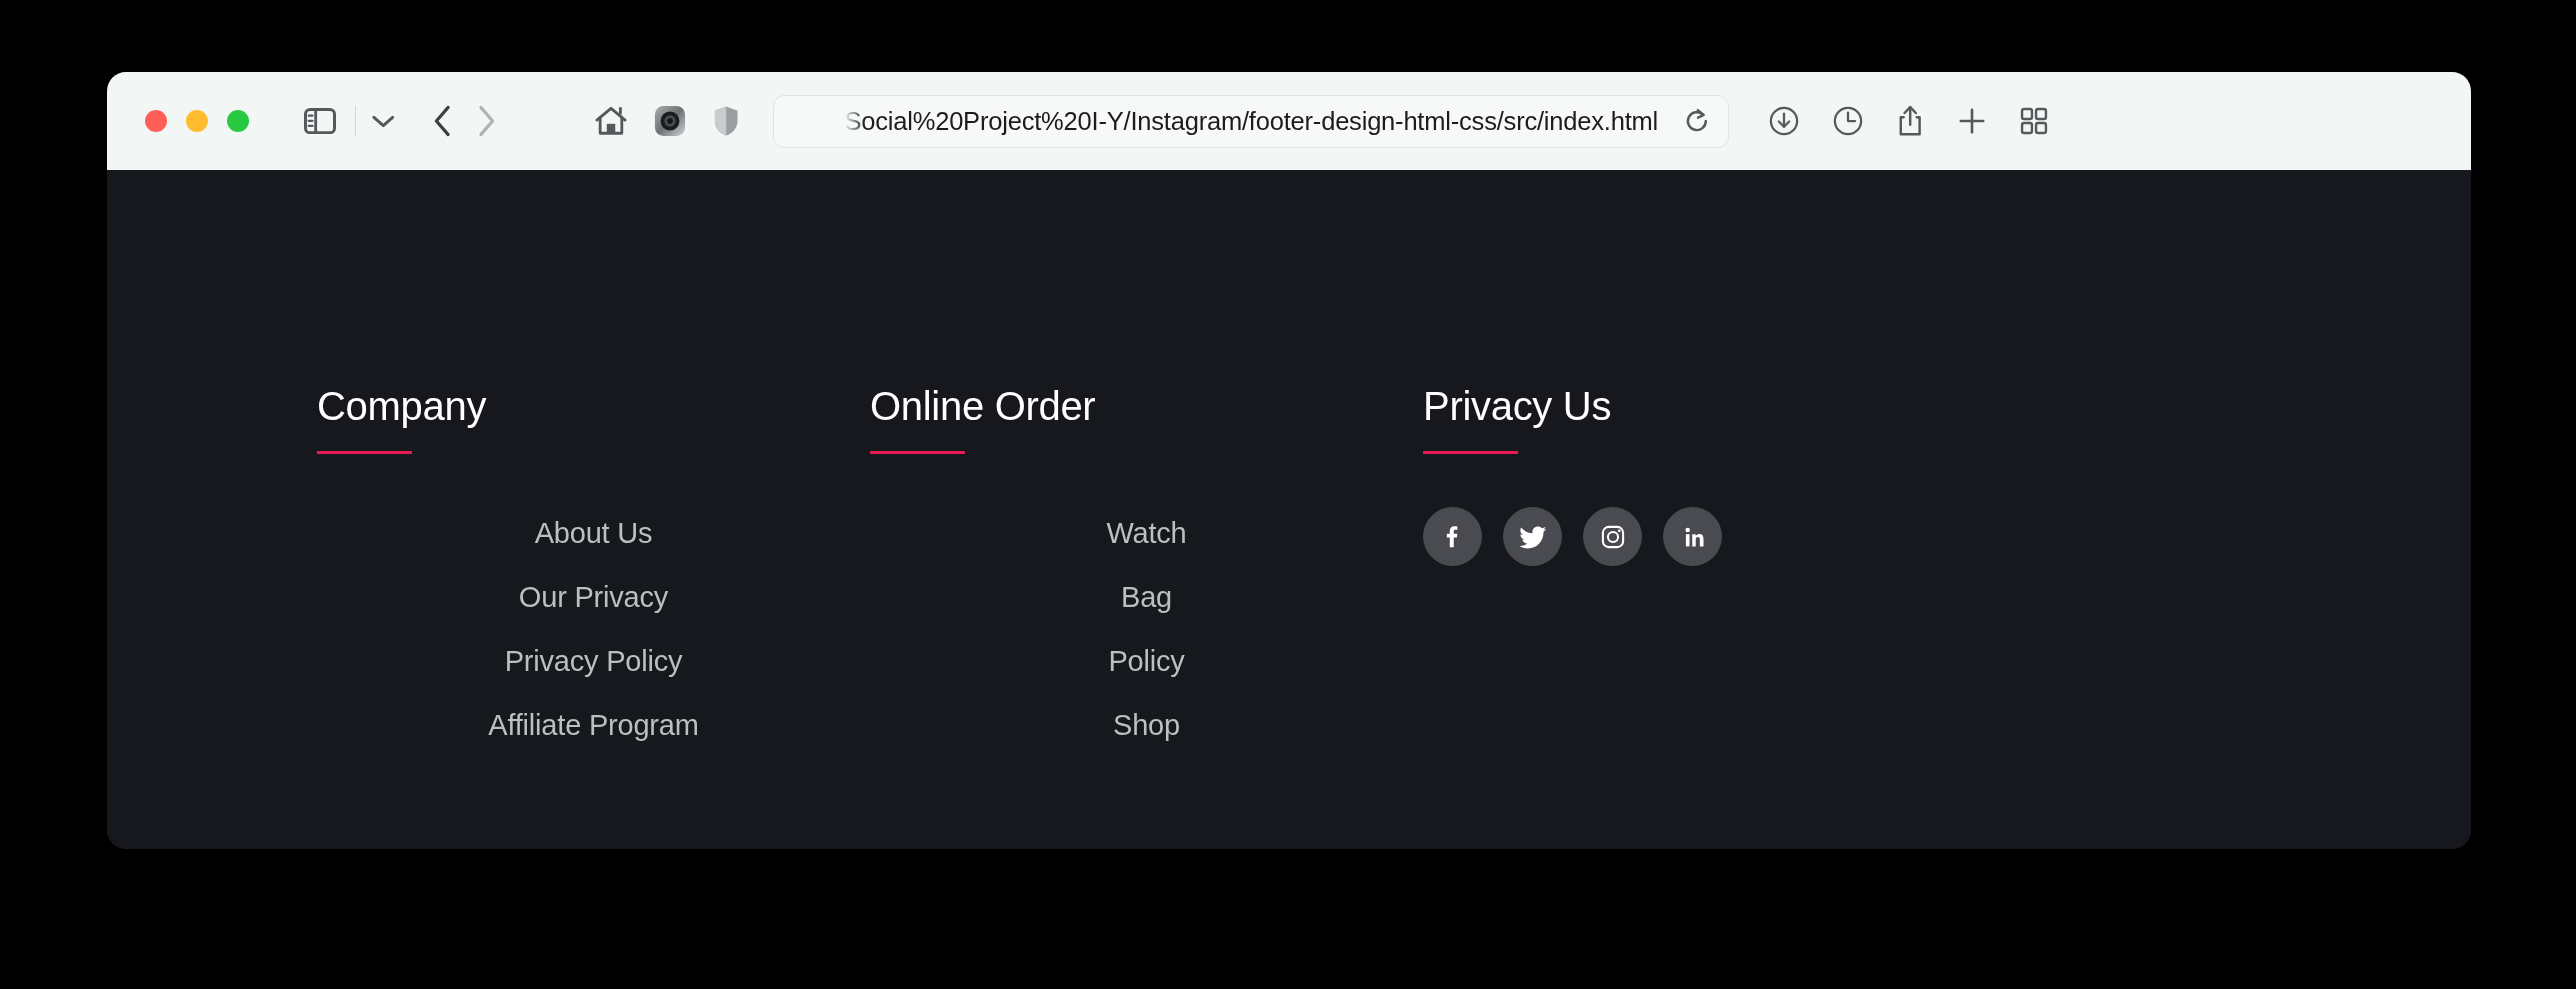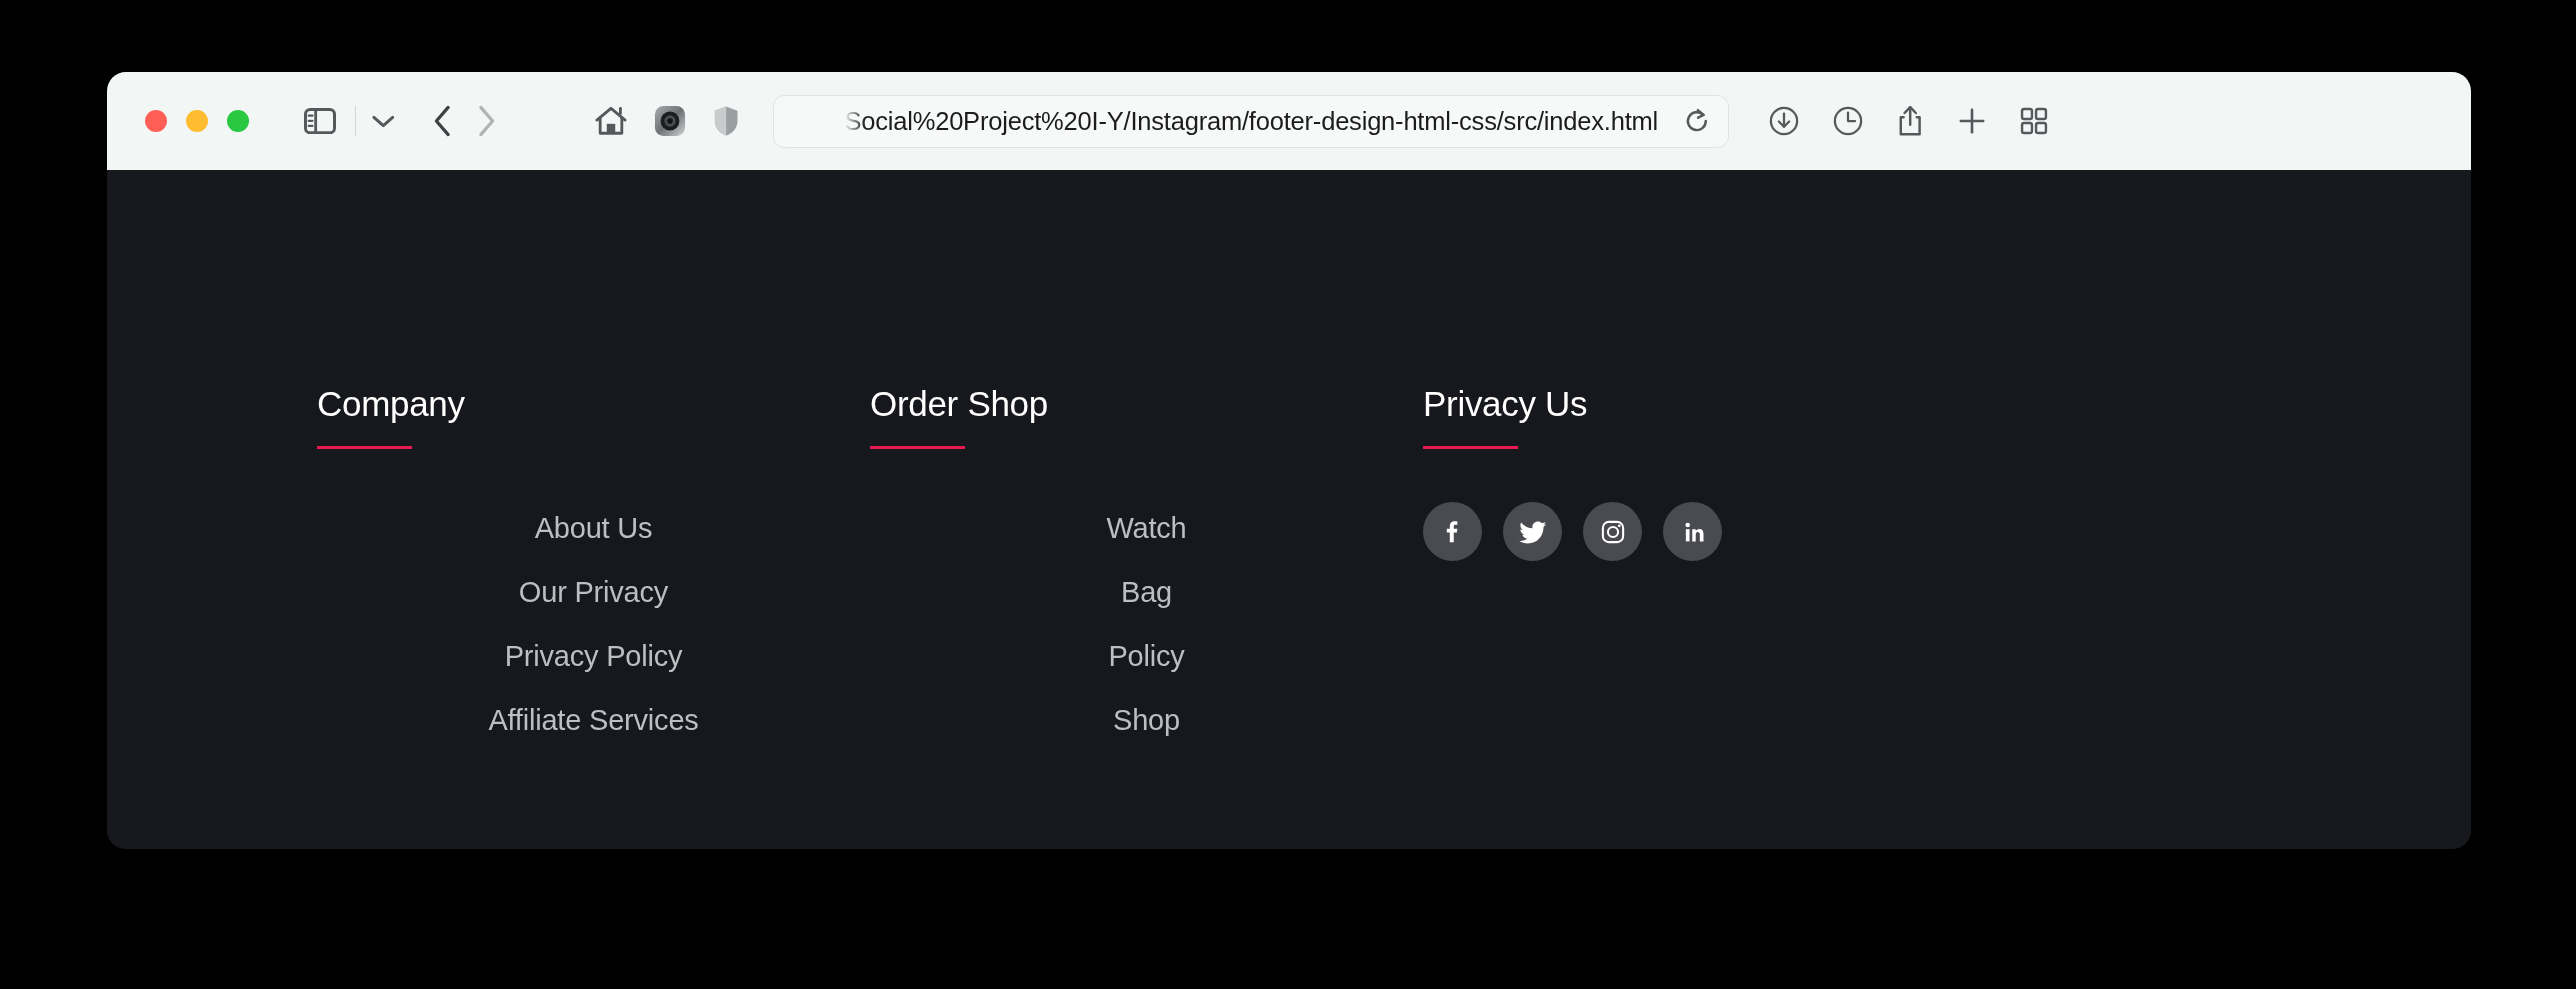--- a/index.html
+++ b/index.html
@@ -121,21 +121,21 @@
     width: 100%;
     display: flex;
     padding-left: 210px;
     padding-top: 216px;
   }
 
   .footer-col { width: 553px; }
   .footer-col:last-child { width: auto; }
 
   .col-heading {
-    font-size: 35px;
+    font-size: 40px;
     font-weight: 400;
     color: #ffffff;
     letter-spacing: -0.3px;
     line-height: 1;
   }
   .col-underline {
     width: 95px;
     height: 3.8px;
     background: #e81a54;
     margin-top: 24.6px;
@@ -302,27 +302,27 @@
   <div id="page-content">
     <div id="footer-columns">
 
       <div class="footer-col">
         <h3 class="col-heading">Company</h3>
         <div class="col-underline"></div>
         <ul class="col-links">
           <li><a href="#" class="col-link">About Us</a></li>
           <li><a href="#" class="col-link">Our Privacy</a></li>
           <li><a href="#" class="col-link">Privacy Policy</a></li>
-          <li><a href="#" class="col-link">Affiliate Services</a></li>
+          <li><a href="#" class="col-link">Affiliate Program</a></li>
         </ul>
       </div>
 
 
       <div class="footer-col">
-        <h3 class="col-heading">Order Shop</h3>
+        <h3 class="col-heading">Online Order</h3>
         <div class="col-underline"></div>
         <ul class="col-links">
           <li><a href="#" class="col-link">Watch</a></li>
           <li><a href="#" class="col-link">Bag</a></li>
           <li><a href="#" class="col-link">Policy</a></li>
           <li><a href="#" class="col-link">Shop</a></li>
         </ul>
       </div>
 
       <div class="footer-col">

